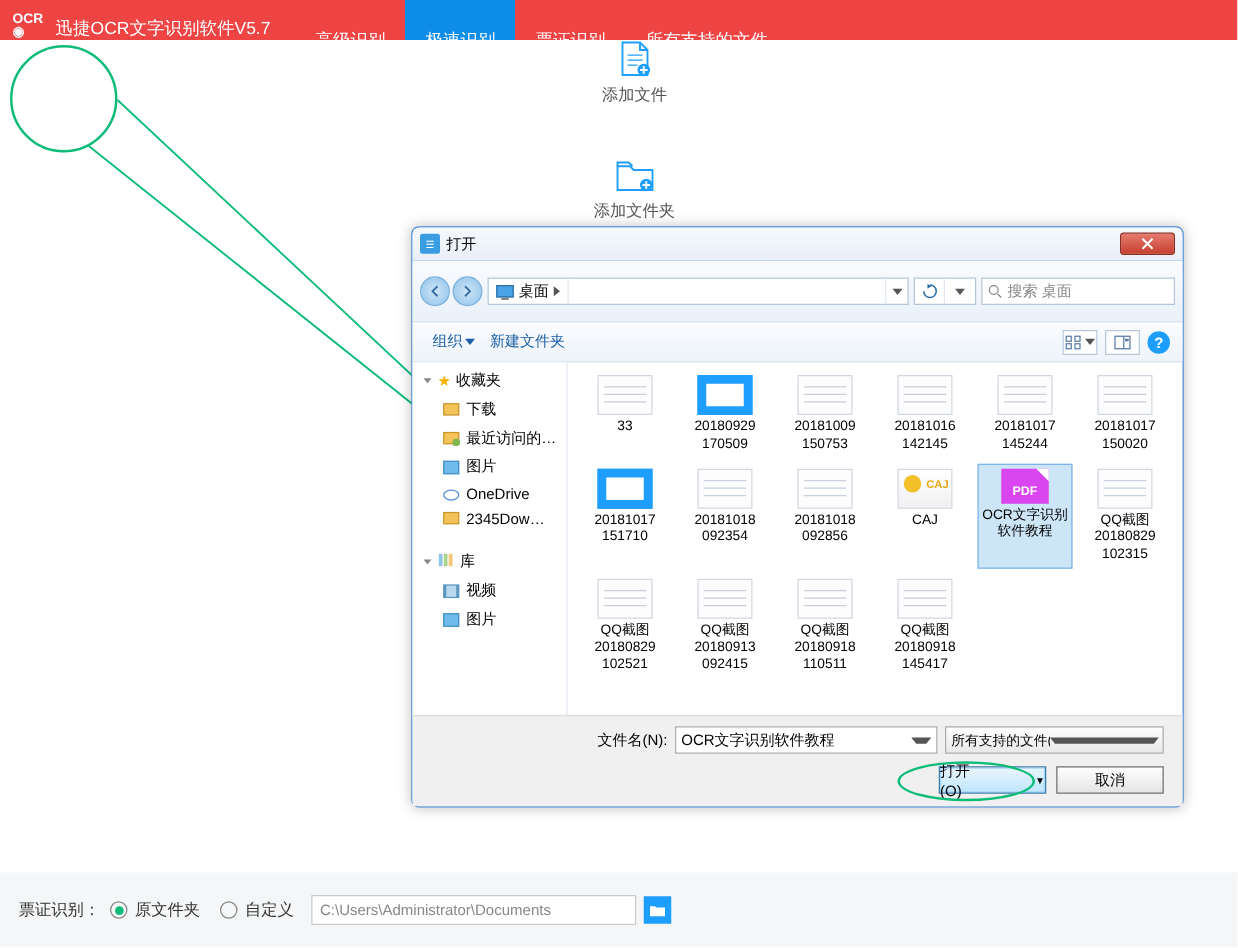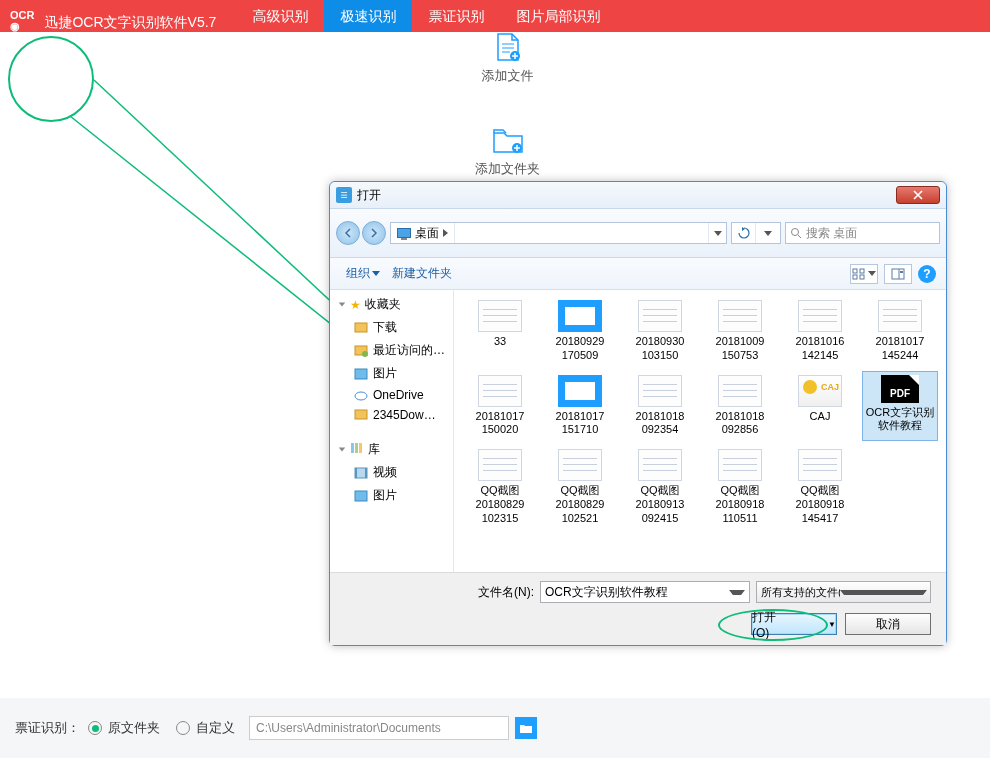--- a/index.html
+++ b/index.html
@@ -3,21 +3,21 @@
 <meta charset="utf-8">
 <style>
 * { margin: 0; padding: 0; box-sizing: border-box; font-family: "Microsoft YaHei", sans-serif; }
 body { width: 990px; height: 758px; background: #fff; position: relative; overflow: hidden; }
 
 
 .top-menu { height: 32px; background: #ef4444; display: flex; align-items: flex-end; color: #fff; font-size: 14px; }
 .logo { padding: 0 10px; display: flex; align-items: center; gap: 3px; }
 .logo-icon { font-size: 11px; font-weight: bold; line-height: 1; }
 .app-title { padding-right: 20px; }
-.menu-item { padding: 0 16px; height: 32px; line-height: 32px; cursor: pointer; }
+.menu-item { padding: 16px 16px; height: 32px; line-height: 32px; cursor: pointer; }
 .menu-item.active { background: #0d8ce8; }
 
 
 .toolbar { height: 95px; display: flex; align-items: center; padding-left: 25px; gap: 40px; flex-direction: column; }
 .tool-btn { display: flex; flex-direction: column; align-items: center; gap: 5px; cursor: pointer; color: #555; font-size: 13px; }
 .tool-icon { width: 36px; height: 30px; position: relative; }
 
 
 .circle-ann { position: absolute; border: 2px solid #0dbc79; border-radius: 50%; pointer-events: none; }
 
@@ -66,21 +66,21 @@
 .side-ic { width: 14px; height: 12px; display: inline-block; }
 
 .dlg-files { flex: 1; padding: 6px 8px; overflow: hidden; }
 .file-grid { display: grid; grid-template-columns: repeat(6, 1fr); gap: 4px 4px; }
 .file-item { display: flex; flex-direction: column; align-items: center; font-size: 11px; text-align: center; cursor: pointer; padding: 3px 2px; border: 1px solid transparent; }
 .file-item.selected { background: #cde6f7; border: 1px solid #7eb4ea; }
 .file-thumb { width: 44px; height: 32px; border: 1px solid #d0d7e0; background: #fdfdfd; margin-bottom: 3px; position: relative; }
 .file-thumb.blue-doc { background: #1e9fff; border-color: #1e9fff; }
 .file-thumb.caj { background: linear-gradient(#fff,#f0f0f0); }
 .caj-txt { position: absolute; right: 2px; top: 6px; font-size: 9px; font-weight: bold; color: #e6a817; }
-.pdf-thumb { width: 38px; height: 28px; background: #000000; position: relative; margin-bottom: 3px; }
+.pdf-thumb { width: 38px; height: 28px; background: #d946ef; position: relative; margin-bottom: 3px; }
 .pdf-thumb::before { content: ''; position: absolute; top: 0; right: 0; border-style: solid; border-width: 0 10px 10px 0; border-color: transparent #fff transparent transparent; }
 .pdf-txt { position: absolute; bottom: 4px; left: 0; right: 0; text-align: center; color: #fff; font-size: 10px; font-weight: bold; }
 .file-label { line-height: 1.25; max-width: 76px; word-break: break-all; }
 .thumb-line { position: absolute; background: #c7d0dc; height: 1px; left: 10%; right: 10%; }
 
 
 .dlg-footer { background: #f0f0f0; border-top: 1px solid #dcdcdc; padding: 8px 15px 10px; }
 .fn-row { display: flex; align-items: center; gap: 6px; font-size: 12px; margin-bottom: 10px; justify-content: flex-end; }
 .fn-label { }
 .fn-input { flex: 0 0 210px; height: 22px; border: 1px solid #abadb3; background: #fff; display: flex; align-items: center; padding: 0 4px; }
@@ -103,21 +103,21 @@
 <body>
 
 <div class="top-menu">
   <div class="logo">
     <div class="logo-icon">OCR<br>◉</div>
   </div>
   <div class="app-title">迅捷OCR文字识别软件V5.7</div>
   <div class="menu-item">高级识别</div>
   <div class="menu-item active">极速识别</div>
   <div class="menu-item">票证识别</div>
-  <div class="menu-item">图片局部识别</div>
+  <div class="menu-item">所有支持的文件</div>
 </div>
 
 <div class="toolbar">
   <div class="tool-btn">
     <div class="tool-icon">
       <svg width="36" height="30" viewBox="0 0 36 30">
           <path d="M8 2 h14 l6 6 v20 h-20 z" fill="none" stroke="#1e9fff" stroke-width="1.5"></path>
           <path d="M22 2 v6 h6" fill="none" stroke="#1e9fff" stroke-width="1.5"></path>
           <line x1="12" y1="12" x2="24" y2="12" stroke="#1e9fff"></line>
           <line x1="12" y1="16" x2="24" y2="16" stroke="#1e9fff"></line>
@@ -316,28 +316,20 @@
               <div style="position: absolute; inset: 6px; background: rgb(255, 255, 255);"></div>
             </div>
             <div class="file-label">20180929<br>170509</div>
           </div>
           <div class="file-item">
             <div class="file-thumb">
               <div class="thumb-line" style="top: 8px;"></div>
               <div class="thumb-line" style="top: 14px;"></div>
               <div class="thumb-line" style="top: 20px;"></div>
             </div>
-            <div class="file-label">20180930<br>103150</div>
-          </div>
-          <div class="file-item">
-            <div class="file-thumb">
-              <div class="thumb-line" style="top: 8px;"></div>
-              <div class="thumb-line" style="top: 14px;"></div>
-              <div class="thumb-line" style="top: 20px;"></div>
-            </div>
             <div class="file-label">20181009<br>150753</div>
           </div>
           <div class="file-item">
             <div class="file-thumb">
               <div class="thumb-line" style="top: 8px;"></div>
               <div class="thumb-line" style="top: 14px;"></div>
               <div class="thumb-line" style="top: 20px;"></div>
             </div>
             <div class="file-label">20181016<br>142145</div>
           </div>

